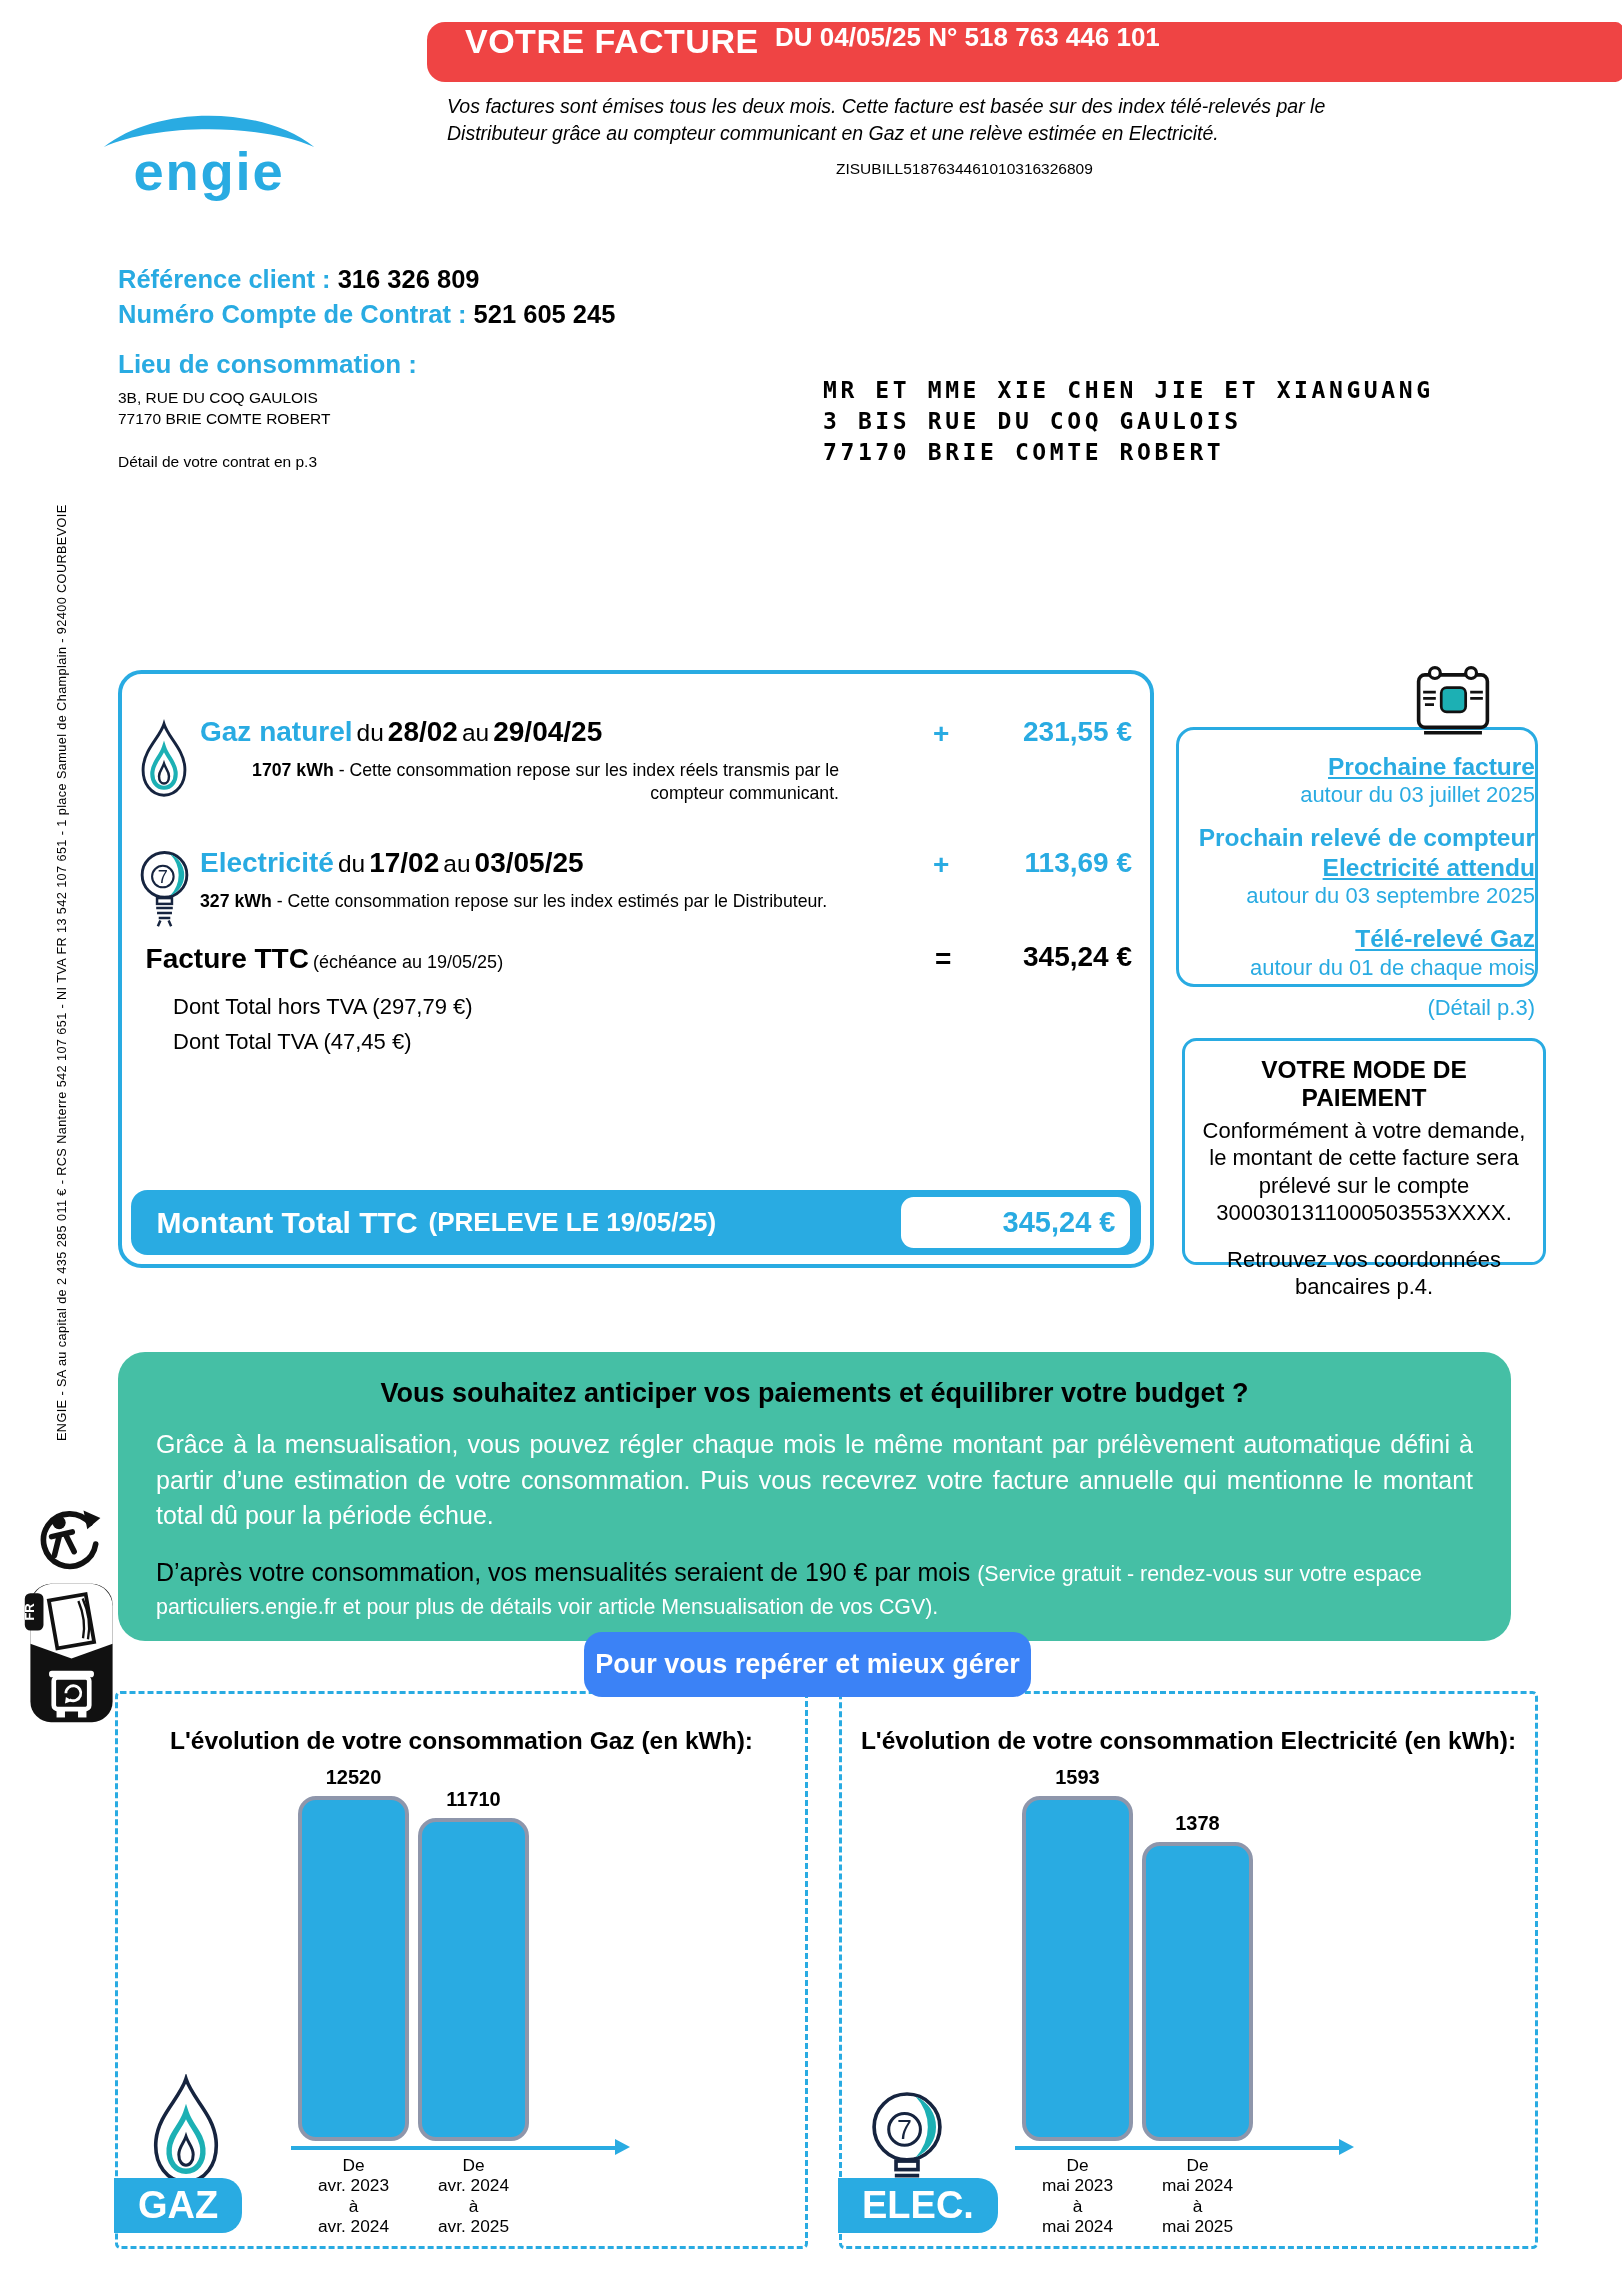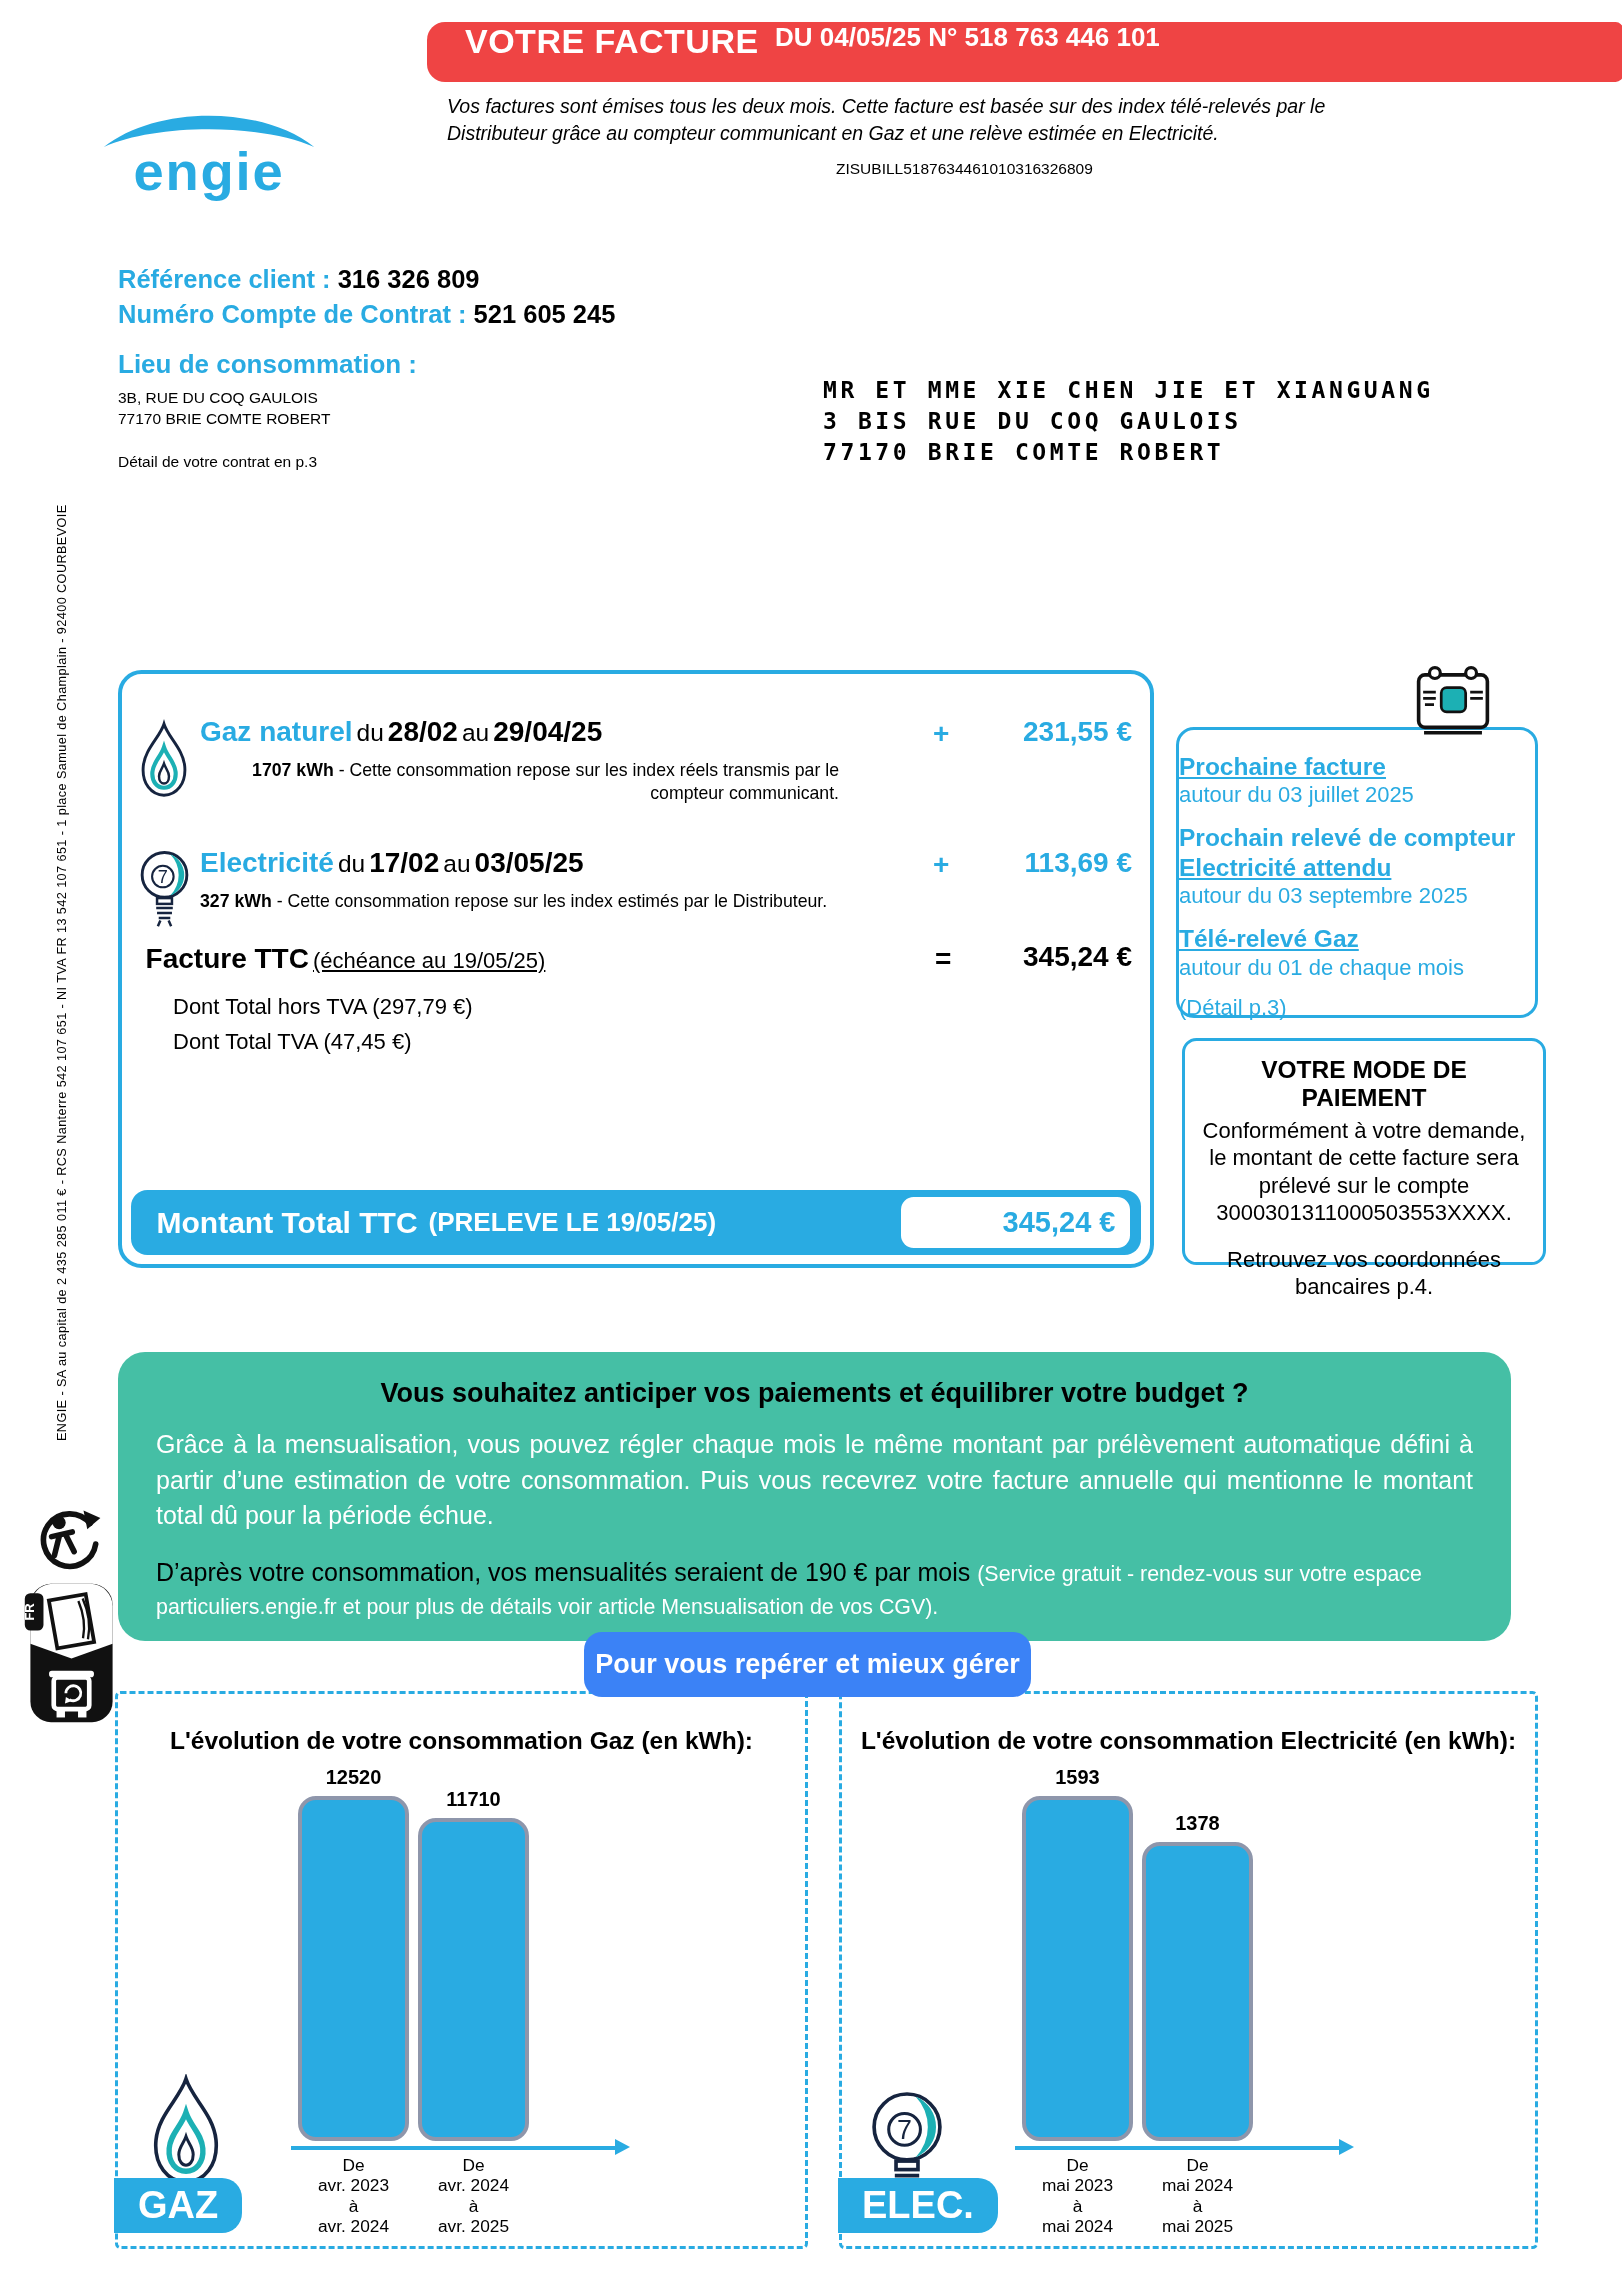--- a/index.html
+++ b/index.html
@@ -40,37 +40,37 @@
   #main-box{left:118px;top:670px;width:1036px;height:598px;border:4.5px solid #29ABE2;
     border-radius:23.6px;box-sizing:border-box;background:#fff;}
   .row-title{font-size:28px;font-weight:bold;color:#29ABE2;}
   .row-mid{font-size:24.5px;color:#000;}
   .row-date{font-size:28px;font-weight:bold;color:#000;}
   .plus{font-size:28px;font-weight:bold;color:#29ABE2;}
   .amount-cyan{font-size:28px;font-weight:bold;color:#29ABE2;text-align:right;width:191px;}
   .subtext{font-size:17.7px;line-height:1.32;color:#000;}
   .subtext .kwh{font-weight:bold;}
   #total-row .lbl{font-size:28px;font-weight:bold;}
-  #total-row .due{font-size:22px;text-decoration:underline;}
+  #total-row .due{font-size:18px;}
   .equals{font-size:28px;font-weight:bold;color:#000;}
   .amount-black{font-size:28px;font-weight:bold;color:#000;text-align:right;width:191px;}
   .dont{font-size:22px;}
   #total-banner{left:9px;right:9px;bottom:9px;height:65px;background:#29ABE2;border-radius:16.4px;
     display:flex;align-items:center;padding:0 11px 0 25.5px;box-sizing:border-box;gap:11px;}
   #total-banner .lbl{color:#fff;font-weight:bold;font-size:30px;}
   #total-banner .sub{color:#fff;font-weight:bold;font-size:26px;}
   #total-banner .sp{flex:1;}
   #banner-pill{width:229px;height:51px;background:#fff;border-radius:12.7px;display:flex;
     align-items:center;justify-content:flex-end;padding-right:14.5px;box-sizing:border-box;
     color:#29ABE2;font-weight:bold;font-size:29px;}
 
   
   #calendar-icon{left:1411px;top:664px;width:84px;height:76px;z-index:2;}
-  #schedule-box{left:1176px;top:727px;width:362px;height:291px;border:3.6px solid #29ABE2;
-    border-radius:18px;box-sizing:border-box;text-align:left;color:#29ABE2;padding-top:22px;background:#fff;}
+  #schedule-box{left:1176px;top:727px;width:362px;height:260px;border:3.6px solid #29ABE2;
+    border-radius:18px;box-sizing:border-box;text-align:right;color:#29ABE2;padding-top:22px;background:#fff;}
   .sch-h{font-size:24.5px;font-weight:bold;line-height:1.2;}
   .sch-t{font-size:22px;line-height:1.25;}
   .gap16{margin-bottom:14.5px;}
   .gap14{margin-top:12.7px;}
   #payment-box{left:1182px;top:1038px;width:364px;height:227px;border:3.6px solid #29ABE2;
     border-radius:14.5px;box-sizing:border-box;text-align:center;padding:14.5px 14.5px;background:#fff;}
   #payment-box .ttl{font-size:24.5px;font-weight:bold;}
   #payment-box .body{font-size:22px;line-height:1.24;margin-top:5.5px;}
   #payment-box .note{font-size:22px;line-height:1.24;margin-top:20px;}
 

